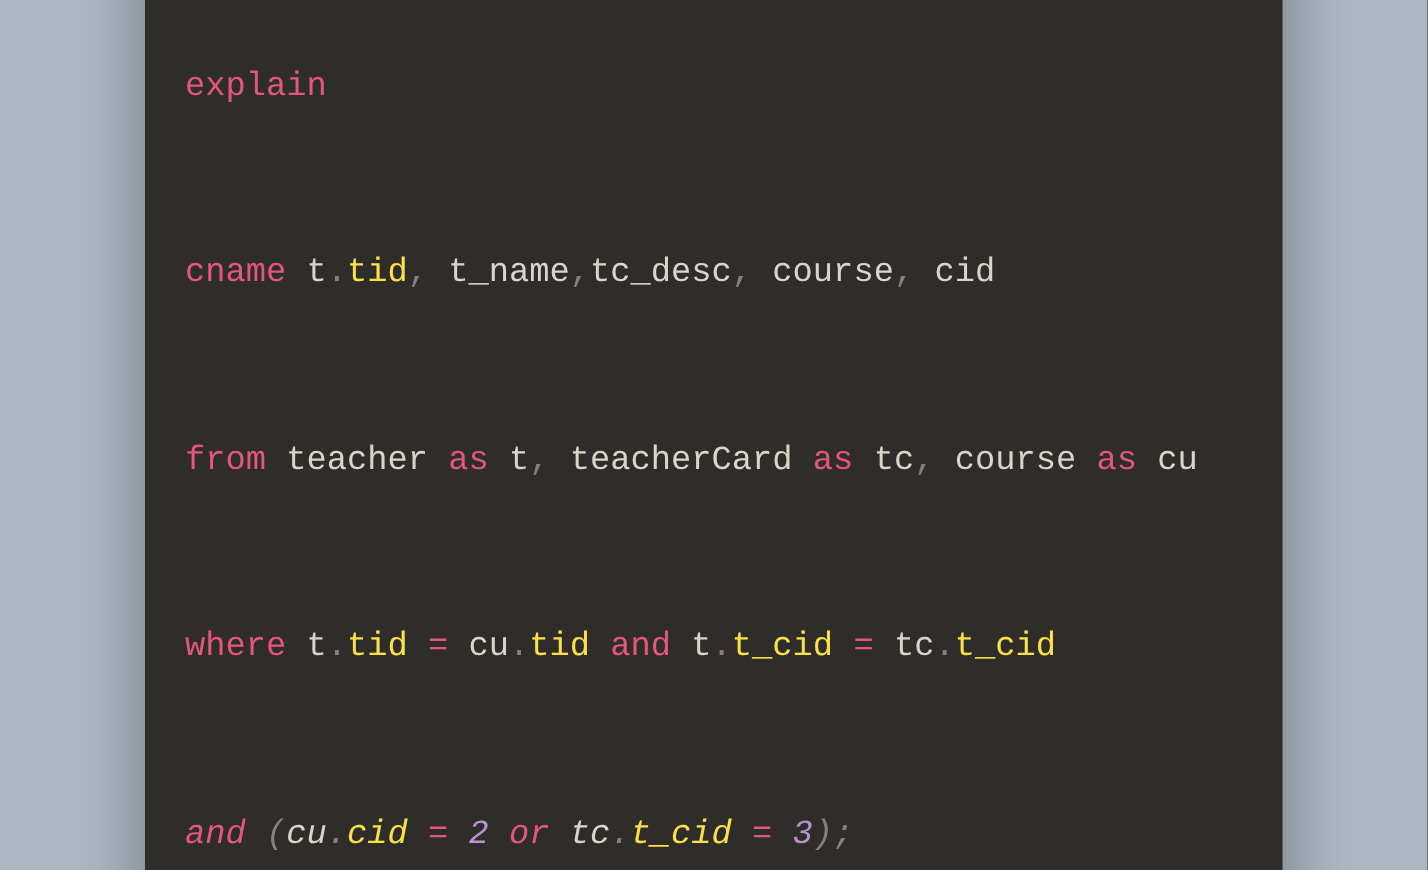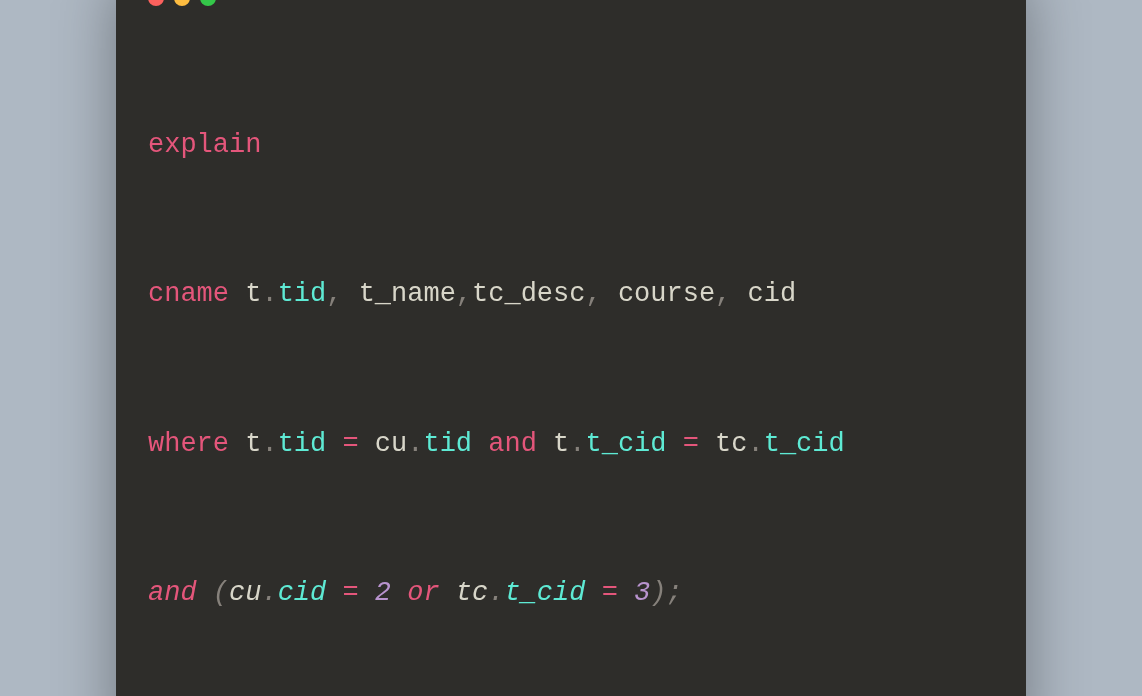--- a/index.html
+++ b/index.html
@@ -45,31 +45,32 @@
     .code-line {
       margin-bottom: 28px;
     }
     .code-line:last-child {
       margin-bottom: 0;
       font-style: italic;
     }
     .kw { color: #e4567b; }
     .ident { color: #d8d6c9; }
     .punct { color: #86817b; }
-    .prop { color: #5eead4; }
+    .prop { color: #fde047; }
     .num { color: #b893ce; }
   </style>
 </head>
 <body>
 
 <div class="window">
   <div class="traffic-lights">
     <div class="dot red"></div>
     <div class="dot yellow"></div>
     <div class="dot green"></div>
   </div>
   <div class="code">
     <div class="code-line"><span class="kw">explain</span></div>
     <div class="code-line"><span class="kw">cname</span> <span class="ident">t</span><span class="punct">.</span><span class="prop">tid</span><span class="punct">,</span> <span class="ident">t_name</span><span class="punct">,</span><span class="ident">tc_desc</span><span class="punct">,</span> <span class="ident">course</span><span class="punct">,</span> <span class="ident">cid</span></div>
+    <div class="code-line"><span class="kw">from</span> <span class="ident">teacher</span> <span class="kw">as</span> <span class="ident">t</span><span class="punct">,</span> <span class="ident">teacherCard</span> <span class="kw">as</span> <span class="ident">tc</span><span class="punct">,</span> <span class="ident">course</span> <span class="kw">as</span> <span class="ident">cu</span></div>
     <div class="code-line"><span class="kw">where</span> <span class="ident">t</span><span class="punct">.</span><span class="prop">tid</span> <span class="kw">=</span> <span class="ident">cu</span><span class="punct">.</span><span class="prop">tid</span> <span class="kw">and</span> <span class="ident">t</span><span class="punct">.</span><span class="prop">t_cid</span> <span class="kw">=</span> <span class="ident">tc</span><span class="punct">.</span><span class="prop">t_cid</span></div>
     <div class="code-line"><span class="kw">and</span> <span class="punct">(</span><span class="ident">cu</span><span class="punct">.</span><span class="prop">cid</span> <span class="kw">=</span> <span class="num">2</span> <span class="kw">or</span> <span class="ident">tc</span><span class="punct">.</span><span class="prop">t_cid</span> <span class="kw">=</span> <span class="num">3</span><span class="punct">)</span><span class="punct">;</span></div>
   </div>
 </div>
 
 </body></html>

